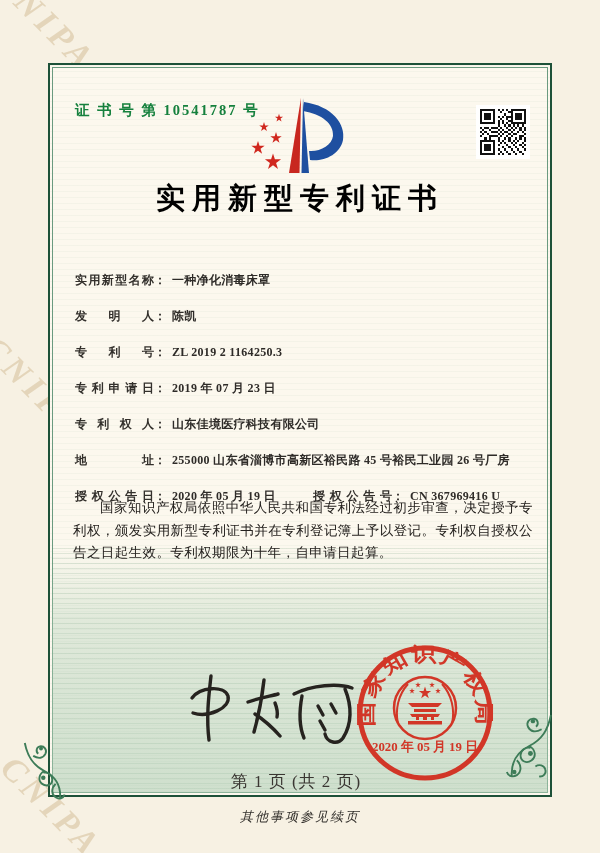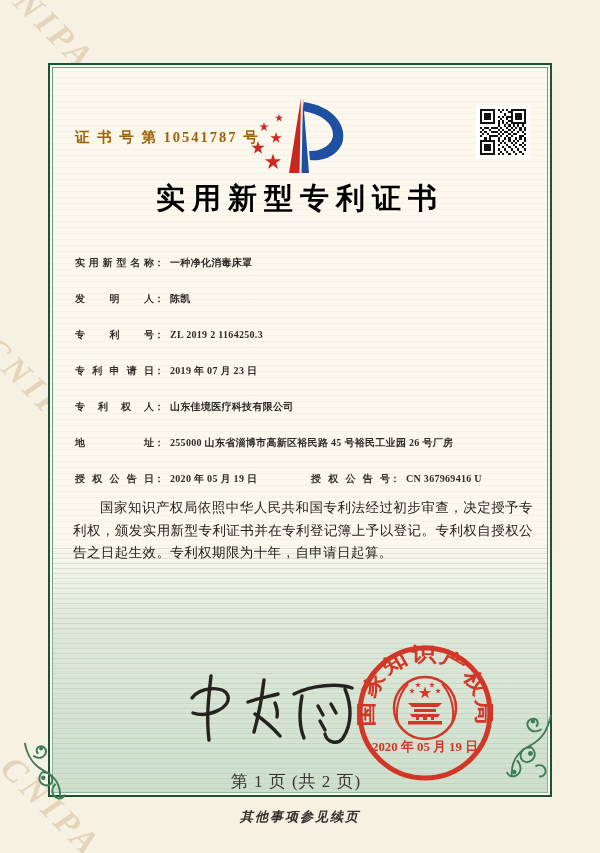--- a/index.html
+++ b/index.html
@@ -29,29 +29,29 @@
   .frame-inner { position:absolute; inset:2px; border:1px solid #6a9a7f; }
   .band {
     position:absolute; left:2px; right:2px; bottom:2px; height:245px;
     background:
       linear-gradient(180deg, rgba(178,208,185,0) 0%, rgba(178,208,185,.38) 30%, rgba(170,203,178,.55) 100%),
       repeating-linear-gradient(180deg, rgba(80,135,98,.16) 0 1px, transparent 1px 5px);
   }
 
   .content { position:absolute; inset:0; z-index:3; }
 
-  .cert-no { position:absolute; left:75px; top:101px; font-size:14.5px; letter-spacing:2px; color:#a16207; font-weight:700;margin-top:27px; }
+  .cert-no { position:absolute; left:75px; top:101px; font-size:14.5px; letter-spacing:2px; color:#15803d; font-weight:700; }
   .logo { position:absolute; left:240px; top:92px; }
   .qr { position:absolute; left:476px; top:105px; width:54px; height:54px; background:#fff; padding:4px; }
   .qr svg { width:100%; height:100%; display:block; }
 
   .title { position:absolute; left:0; right:0; top:179px; text-align:center;
     font-size:29px; font-weight:700; letter-spacing:7px; color:#000000; }
 
-  .fields { position:absolute; left:75px; right:56px; top:252px; font-size:10px; line-height:21px; }
+  .fields { position:absolute; left:75px; right:56px; top:270px; font-size:12px; line-height:21px; }
   .row { margin-bottom:15px; white-space:nowrap; }
   .flabel { display:inline-block; width:79px; text-align:justify; text-align-last:justify; font-weight:700; color:#33302c; vertical-align:top; }
   .colon { font-weight:700; margin-right:6px; }
   .fval { color:#2e2b28; font-weight:600; letter-spacing:.3px; }
   .fval.wrap { display:inline-block; white-space:normal; width:355px; vertical-align:top; }
   .fval.fixed { display:inline-block; width:141px; }
 
   .paras { position:absolute; left:73px; right:67px; top:497px; font-size:13.5px;
     line-height:22.5px; text-align:justify; color:#24211e; font-weight:400; letter-spacing:.4px; }
   .paras p { text-indent:2em; }
@@ -59,21 +59,21 @@
   .officials { position:absolute; left:90px; top:686px; font-size:15px; font-weight:700;
     letter-spacing:3px; color:#2b2824; line-height:28px;
     font-family:"Liberation Sans","DejaVu Sans",sans-serif; }
   .signature { position:absolute; left:178px; top:668px; }
 
   .seal { position:absolute; left:352px; top:642px; opacity:.96; }
 
   .footer-page { position:absolute; left:0; right:8px; top:770px; text-align:center;
     font-size:17px; color:#3a3632; letter-spacing:1px; }
   .continuation { position:absolute; left:0; right:0; top:808px; text-align:center;
-    font-size:13px; color:#33302c; letter-spacing:2px; font-weight:700; font-style:italic; }
+    font-size:13px; color:#33302c; letter-spacing:2px; font-weight:400; font-style:italic; }
 
   .flourish { position:absolute; z-index:4; }
   .flourish.br { left:492px; top:692px; }
   .flourish.bl { left:22px; top:740px; transform:scaleX(-1); }
 </style>
 </head>
 <body>
 
 <div class="page">
 

